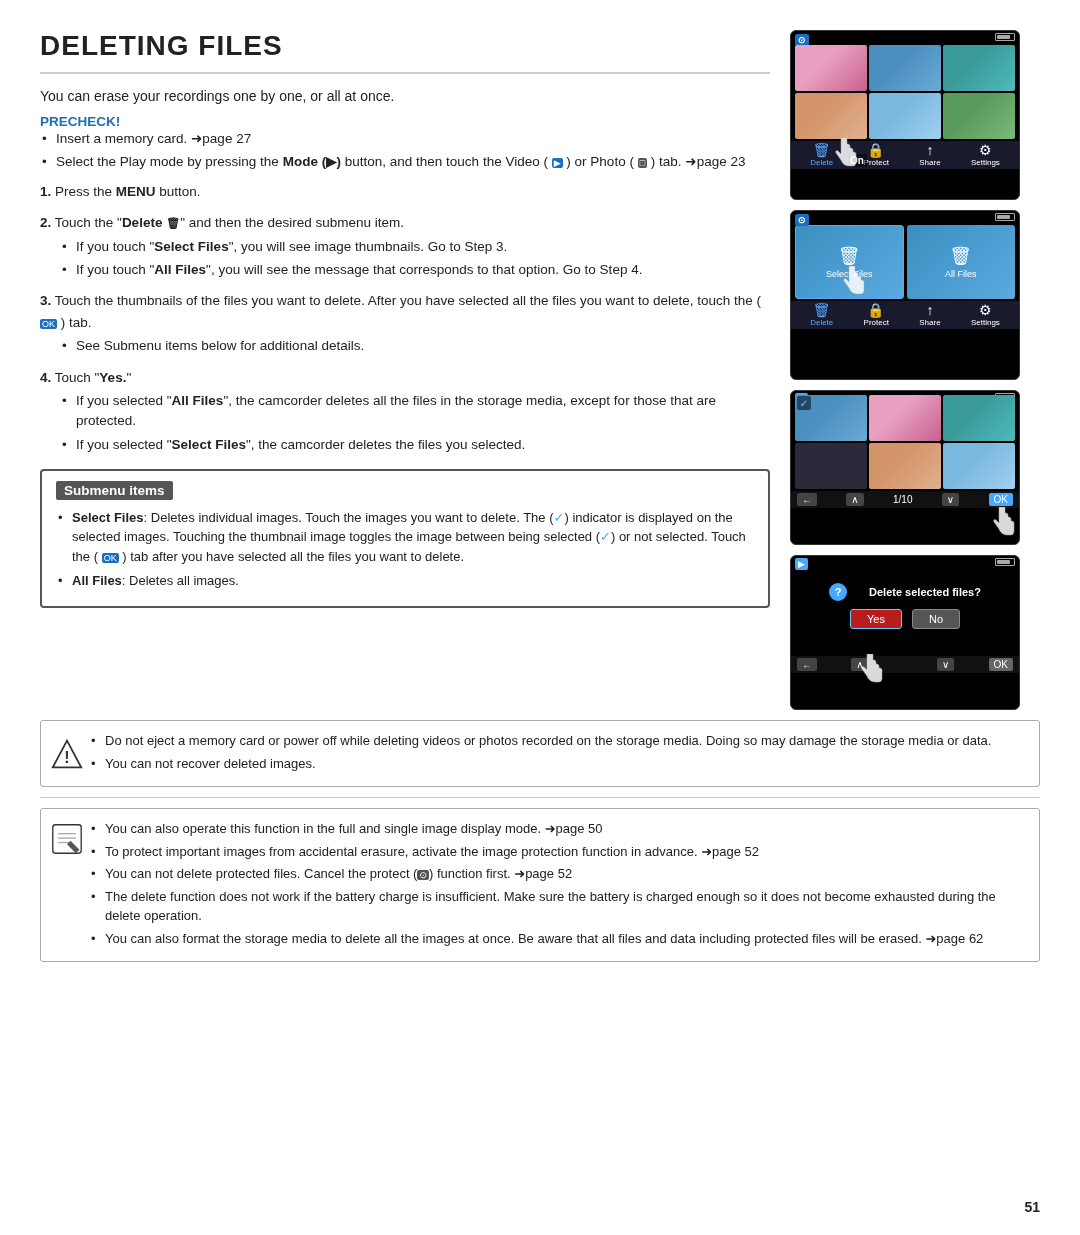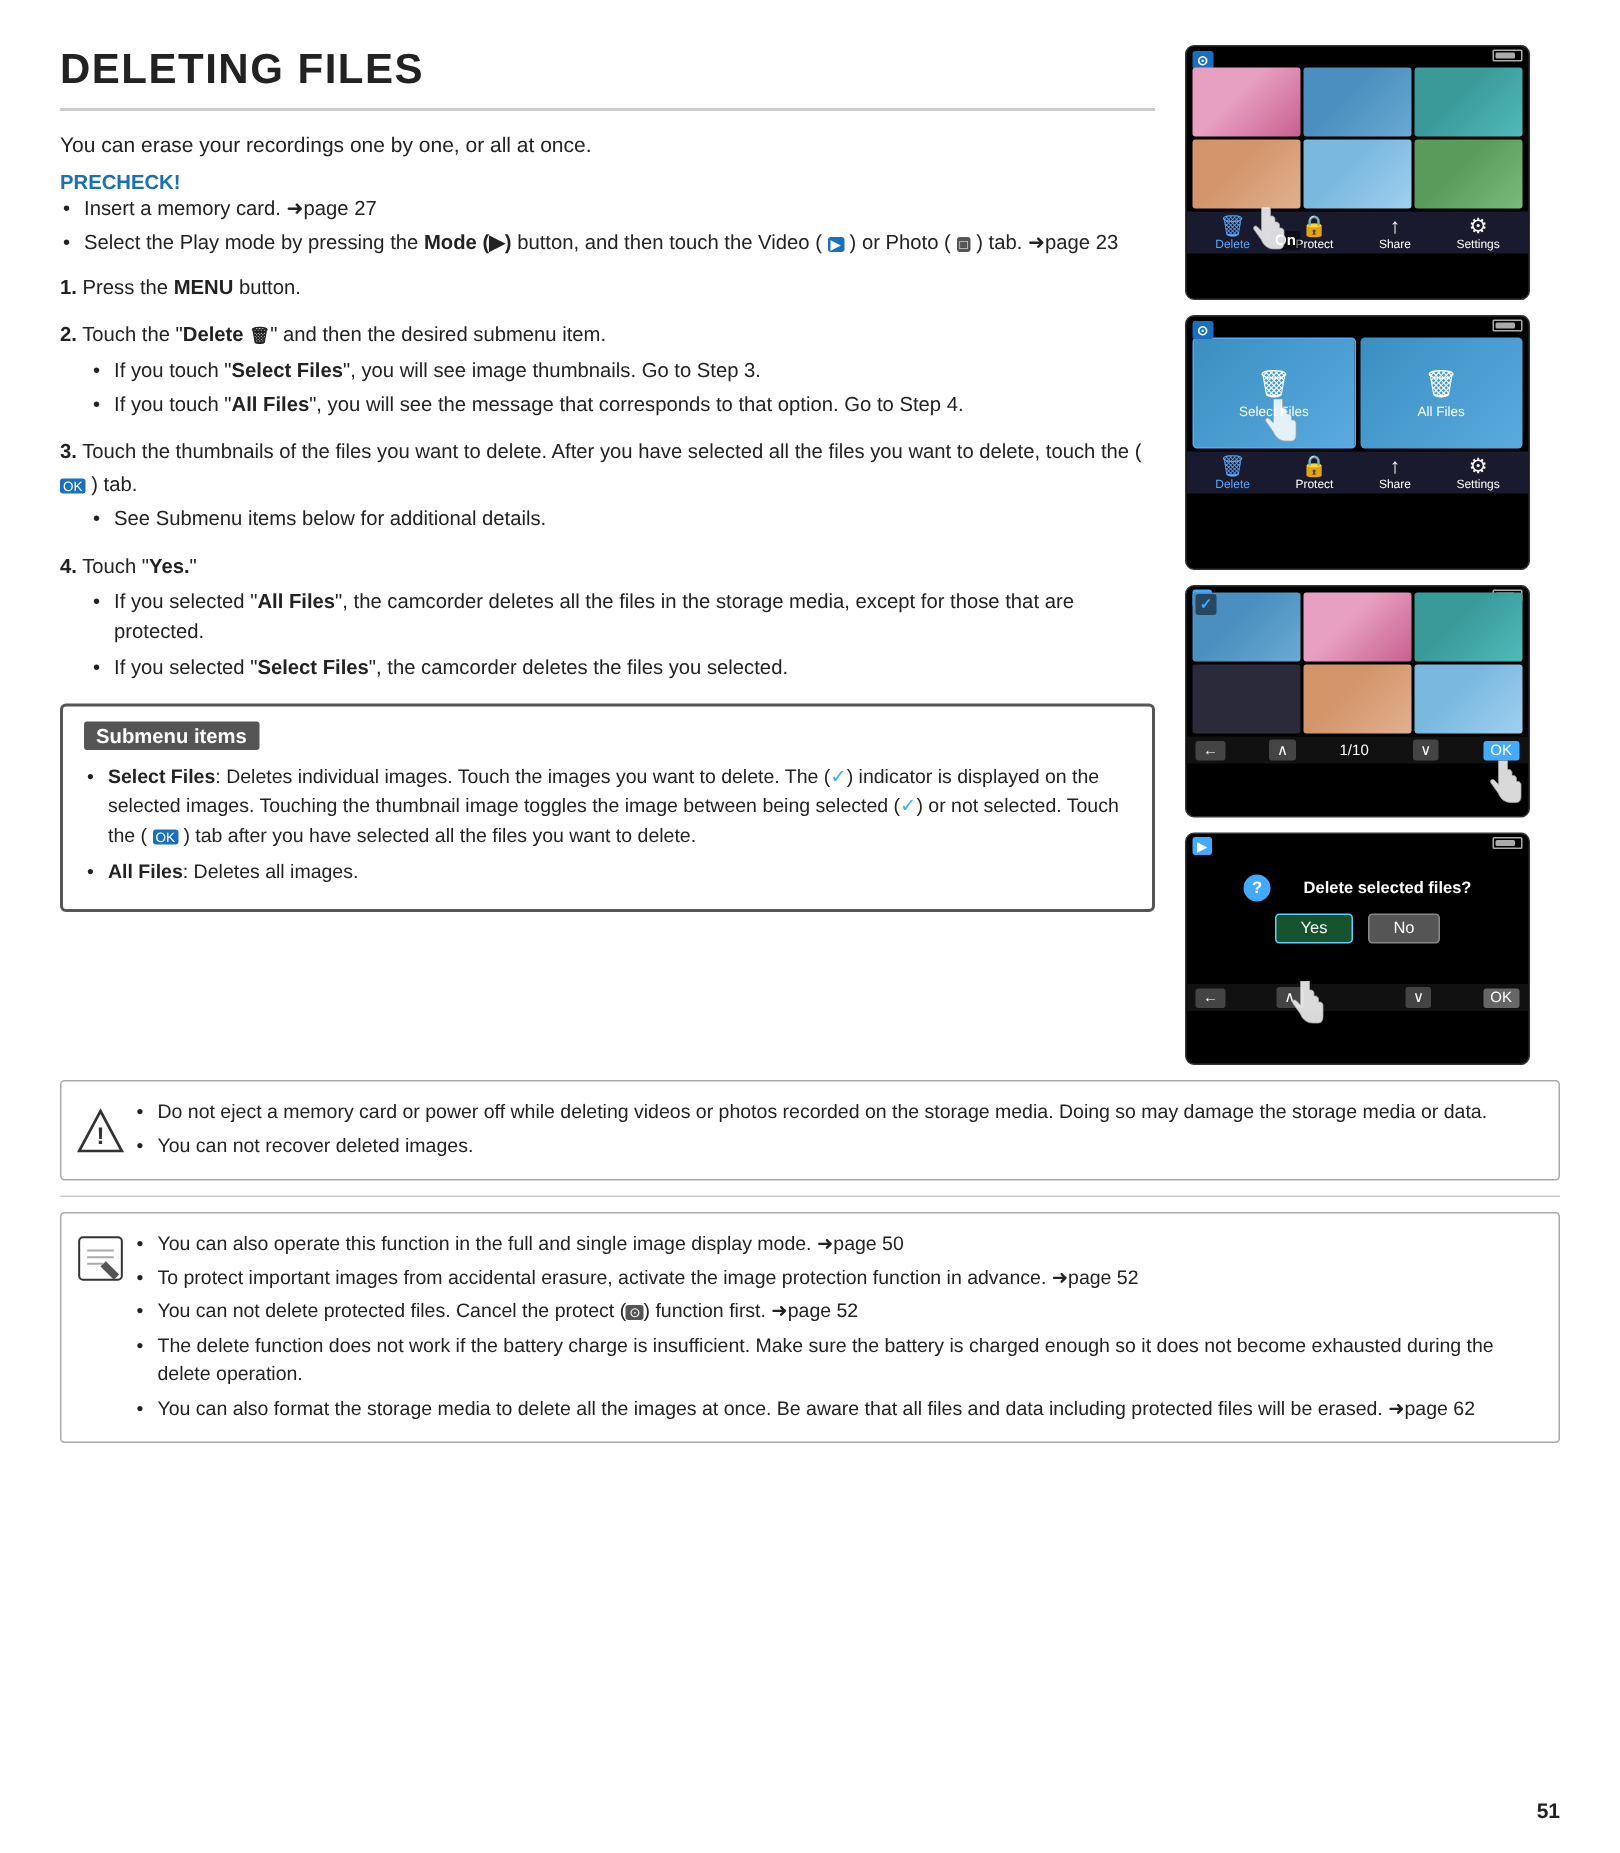--- a/index.html
+++ b/index.html
@@ -358,21 +358,21 @@
     .s4-btns {
       display: flex;
       gap: 10px;
     }
     .s4-btn {
       padding: 3px 16px;
       border-radius: 3px;
       font-size: 11px;
       color: #fff;
     }
-    .s4-btn.yes { background: #14532d; border: 1px solid #6cf; text-align: right; }
+    .s4-btn.yes { background: #b91c1c; border: 1px solid #6cf; text-align: right; }
     .s4-btn.no { background: #555; border: 1px solid #888; }
     .s4-nav-bar {
       display: flex;
       align-items: center;
       justify-content: space-between;
       padding: 2px 6px;
       background: #111;
       color: #fff;
       font-size: 10px;
     }

